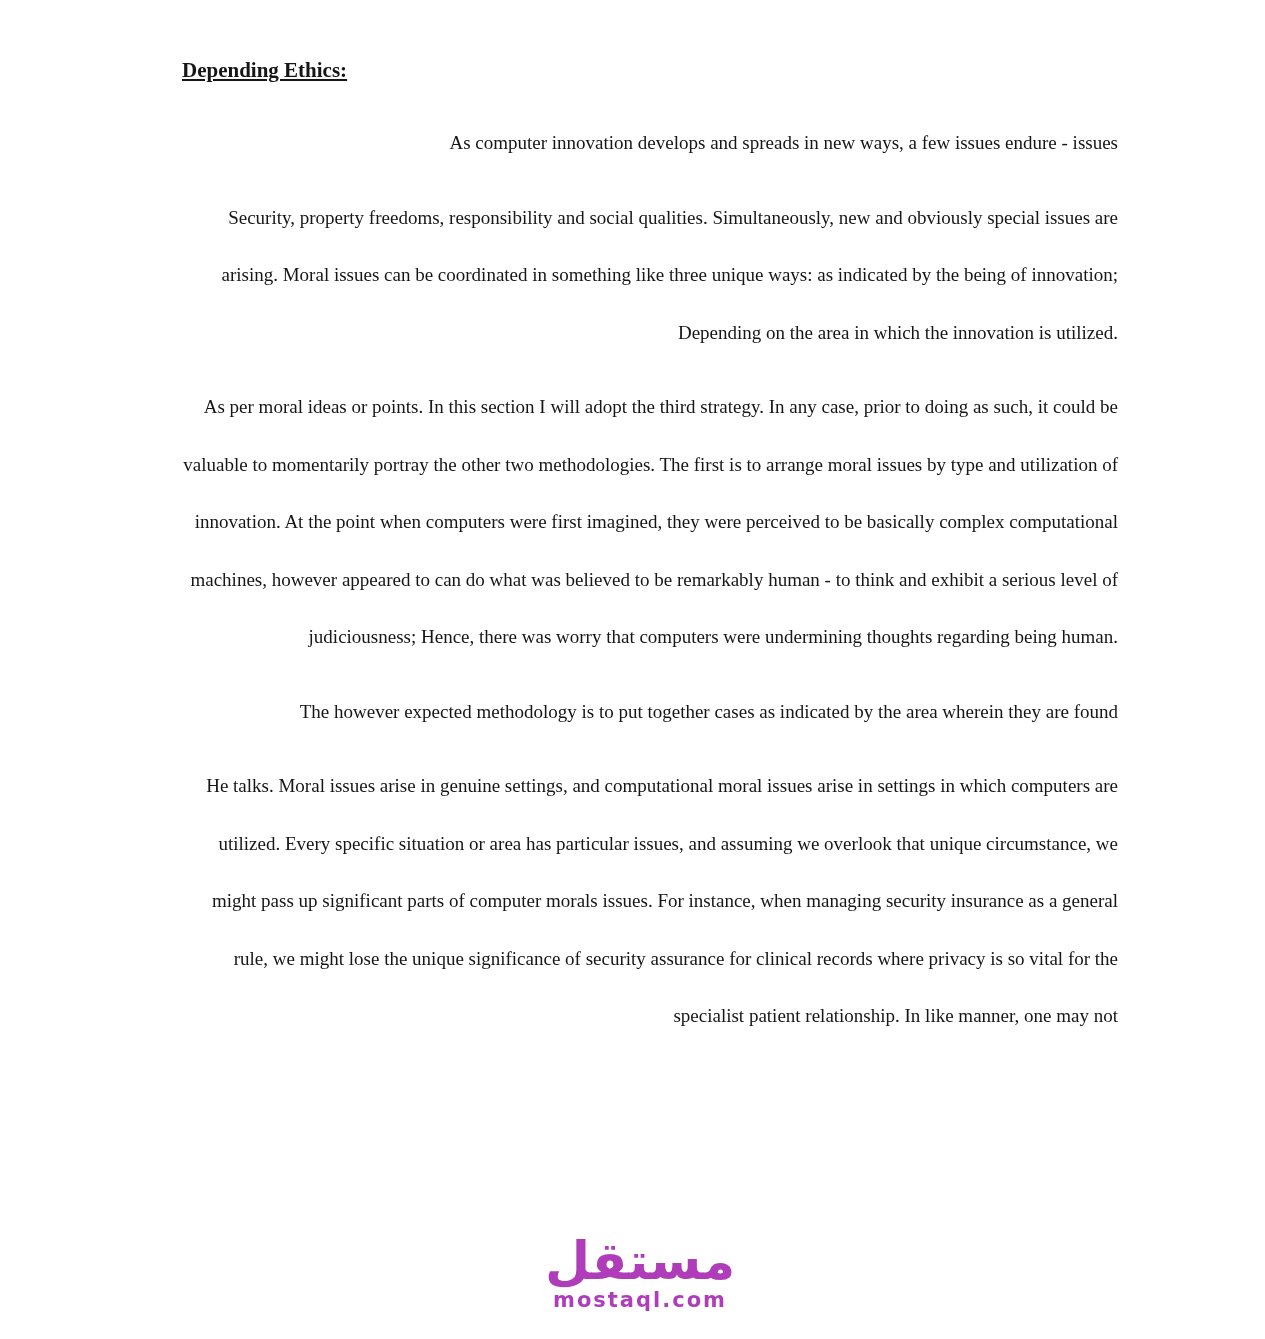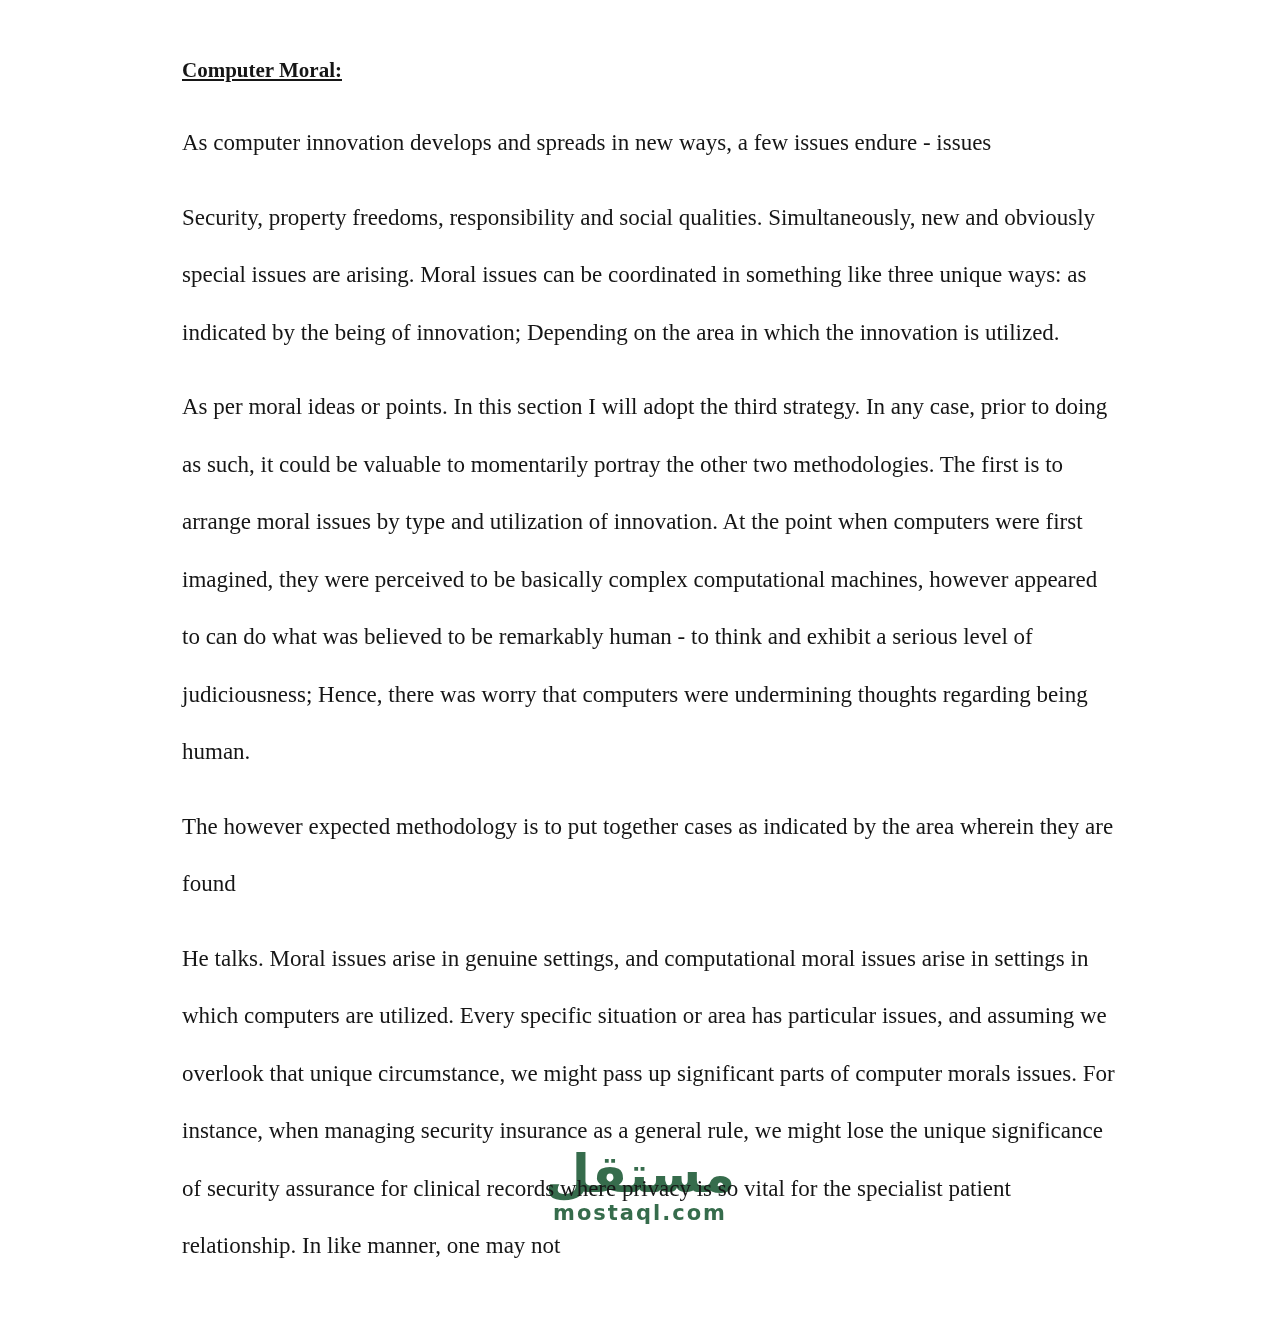--- a/index.html
+++ b/index.html
@@ -24,33 +24,33 @@
     z-index: 1;
   }
   .doc-heading {
     font-size: 21px;
     font-weight: bold;
     text-decoration: underline;
     margin: 0 0 30px 0;
     line-height: 28px;
   }
   .doc-paragraph {
-    font-size: 23px;
+    font-size: 19px;
     line-height: 57.5px;
     margin: 0 0 17px 0;
-    text-align: left;
+    text-align: right;
   }
   .watermark {
     position: absolute;
     left: 500px;
-    top: 1146px;
+    top: 1233px;
     width: 280px;
     text-align: center;
     z-index: 0;
-    color: #14532d;
+    color: #a21caf;
     opacity: 0.85;
     user-select: none;
     pointer-events: none;
   }
   .watermark-main {
     font-family: "DejaVu Sans", sans-serif;
     font-size: 52px;
     font-weight: bold;
     line-height: 56px;
     letter-spacing: 1px;
@@ -68,21 +68,21 @@
 <body>
 
 <div class="page">
 
   <div class="watermark">
     <div class="watermark-main">مستقل</div>
     <div class="watermark-sub">mostaql.com</div>
   </div>
 
   <div class="content">
-    <h1 class="doc-heading">Computer Moral:</h1>
+    <h1 class="doc-heading">Depending Ethics:</h1>
 
     <p class="doc-paragraph">As computer innovation develops and spreads in new ways, a few issues endure - issues</p>
 
     <p class="doc-paragraph">Security, property freedoms, responsibility and social qualities. Simultaneously, new and obviously special issues are arising. Moral issues can be coordinated in something like three unique ways: as indicated by the being of innovation; Depending on the area in which the innovation is utilized.</p>
 
     <p class="doc-paragraph">As per moral ideas or points. In this section I will adopt the third strategy. In any case, prior to doing as such, it could be valuable to momentarily portray the other two methodologies. The first is to arrange moral issues by type and utilization of innovation. At the point when computers were first imagined, they were perceived to be basically complex computational machines, however appeared to can do what was believed to be remarkably human - to think and exhibit a serious level of judiciousness; Hence, there was worry that computers were undermining thoughts regarding being human.</p>
 
     <p class="doc-paragraph">The however expected methodology is to put together cases as indicated by the area wherein they are found</p>
 
     <p class="doc-paragraph">He talks. Moral issues arise in genuine settings, and computational moral issues arise in settings in which computers are utilized. Every specific situation or area has particular issues, and assuming we overlook that unique circumstance, we might pass up significant parts of computer morals issues. For instance, when managing security insurance as a general rule, we might lose the unique significance of security assurance for clinical records where privacy is so vital for the specialist patient relationship. In like manner, one may not</p>

